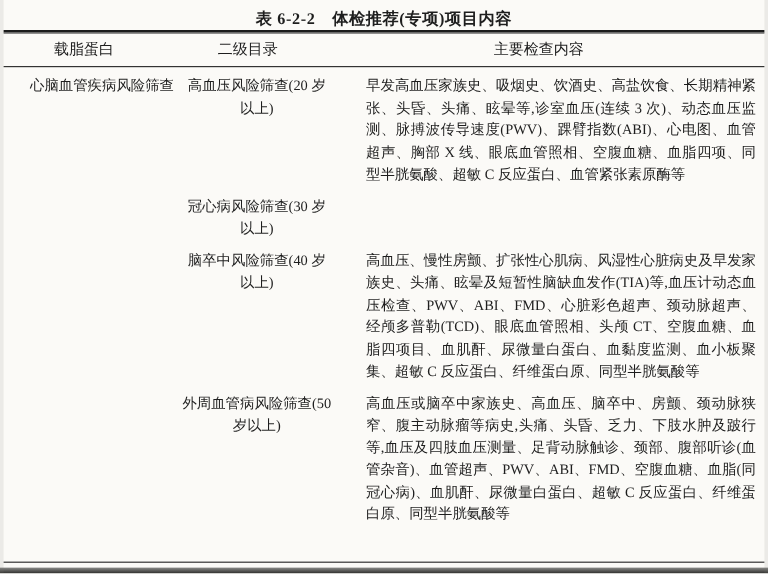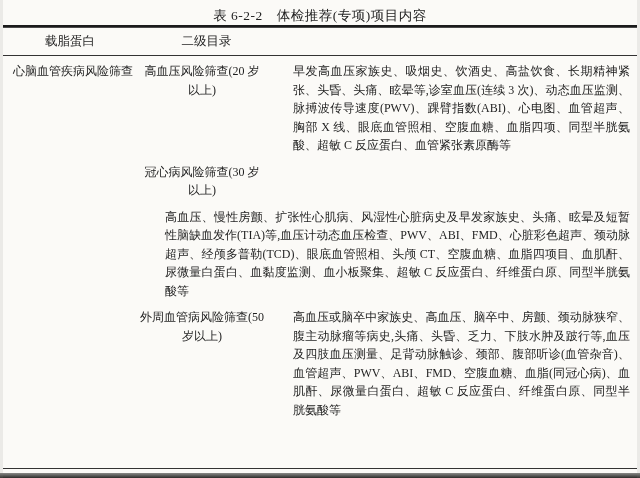--- a/index.html
+++ b/index.html
@@ -10,21 +10,21 @@
     height: 478px;
     background: #fbfaf7;
     color: #1e1e1e;
     font-family: "Liberation Serif", "DejaVu Serif", serif;
     overflow: hidden;
   }
   .title {
     padding-top: 7px;
     text-align: center;
     font-size: 13.5px;
-    font-weight: normal;
+    font-weight: bold;
     letter-spacing: 0.5px;
     height: 25px;
   }
   .rule-double {
     margin: 0 3px;
     border-top: 2.5px solid #1b1b1b;
     border-bottom: 1px solid #4a4a4a;
     height: 3px;
   }
   .thead {
@@ -42,20 +42,21 @@
   .c3 { flex: 1; padding-right: 10px; }
   .th1 { text-align: center; }
   .th2 { padding-left: 5px; }
   .th3 { text-align: center; }
   .tbody { padding-top: 6px; }
   .trow {
     display: flex;
     margin-bottom: 8px;
     font-size: 12px;
     line-height: 18.5px;
+    padding-left: 12px;
   }
   .cell1 { padding-left: 13px; }
   .cell2 { padding-right: 4px; }
   .cell3 { text-align: justify; margin-left: 25px; }
   .bottom-rule {
     position: absolute;
     left: 3px; right: 3px;
     bottom: 9px;
     border-top: 1.5px solid #333;
   }
@@ -77,39 +78,41 @@
 
 <div class="page">
 
   <div class="title">表 6-2-2　体检推荐(专项)项目内容</div>
 
   <div class="rule-double"></div>
 
   <div class="thead">
     <div class="c1 th1">载脂蛋白</div>
     <div class="c2 th2">二级目录</div>
+    <div class="c3 th3">主要检查内容</div>
   </div>
 
   <div class="rule-thin"></div>
 
   <div class="tbody">
 
     <div class="trow">
       <div class="c1 cell1">心脑血管疾病风险筛查</div>
       <div class="c2 cell2">高血压风险筛查(20 岁以上)</div>
       <div class="c3 cell3">早发高血压家族史、吸烟史、饮酒史、高盐饮食、长期精神紧张、头昏、头痛、眩晕等,诊室血压(连续 3 次)、动态血压监测、脉搏波传导速度(PWV)、踝臂指数(ABI)、心电图、血管超声、胸部 X 线、眼底血管照相、空腹血糖、血脂四项、同型半胱氨酸、超敏 C 反应蛋白、血管紧张素原酶等</div>
     </div>
 
     <div class="trow">
       <div class="c1 cell1"></div>
       <div class="c2 cell2">冠心病风险筛查(30 岁以上)</div>
     </div>
 
     <div class="trow">
       <div class="c1 cell1"></div>
+      <div class="c2 cell2">脑卒中风险筛查(40 岁以上)</div>
       <div class="c3 cell3">高血压、慢性房颤、扩张性心肌病、风湿性心脏病史及早发家族史、头痛、眩晕及短暂性脑缺血发作(TIA)等,血压计动态血压检查、PWV、ABI、FMD、心脏彩色超声、颈动脉超声、经颅多普勒(TCD)、眼底血管照相、头颅 CT、空腹血糖、血脂四项目、血肌酐、尿微量白蛋白、血黏度监测、血小板聚集、超敏 C 反应蛋白、纤维蛋白原、同型半胱氨酸等</div>
     </div>
 
     <div class="trow">
       <div class="c1 cell1"></div>
       <div class="c2 cell2">外周血管病风险筛查(50 岁以上)</div>
       <div class="c3 cell3">高血压或脑卒中家族史、高血压、脑卒中、房颤、颈动脉狭窄、腹主动脉瘤等病史,头痛、头昏、乏力、下肢水肿及跛行等,血压及四肢血压测量、足背动脉触诊、颈部、腹部听诊(血管杂音)、血管超声、PWV、ABI、FMD、空腹血糖、血脂(同冠心病)、血肌酐、尿微量白蛋白、超敏 C 反应蛋白、纤维蛋白原、同型半胱氨酸等</div>
     </div>
 
   </div>

